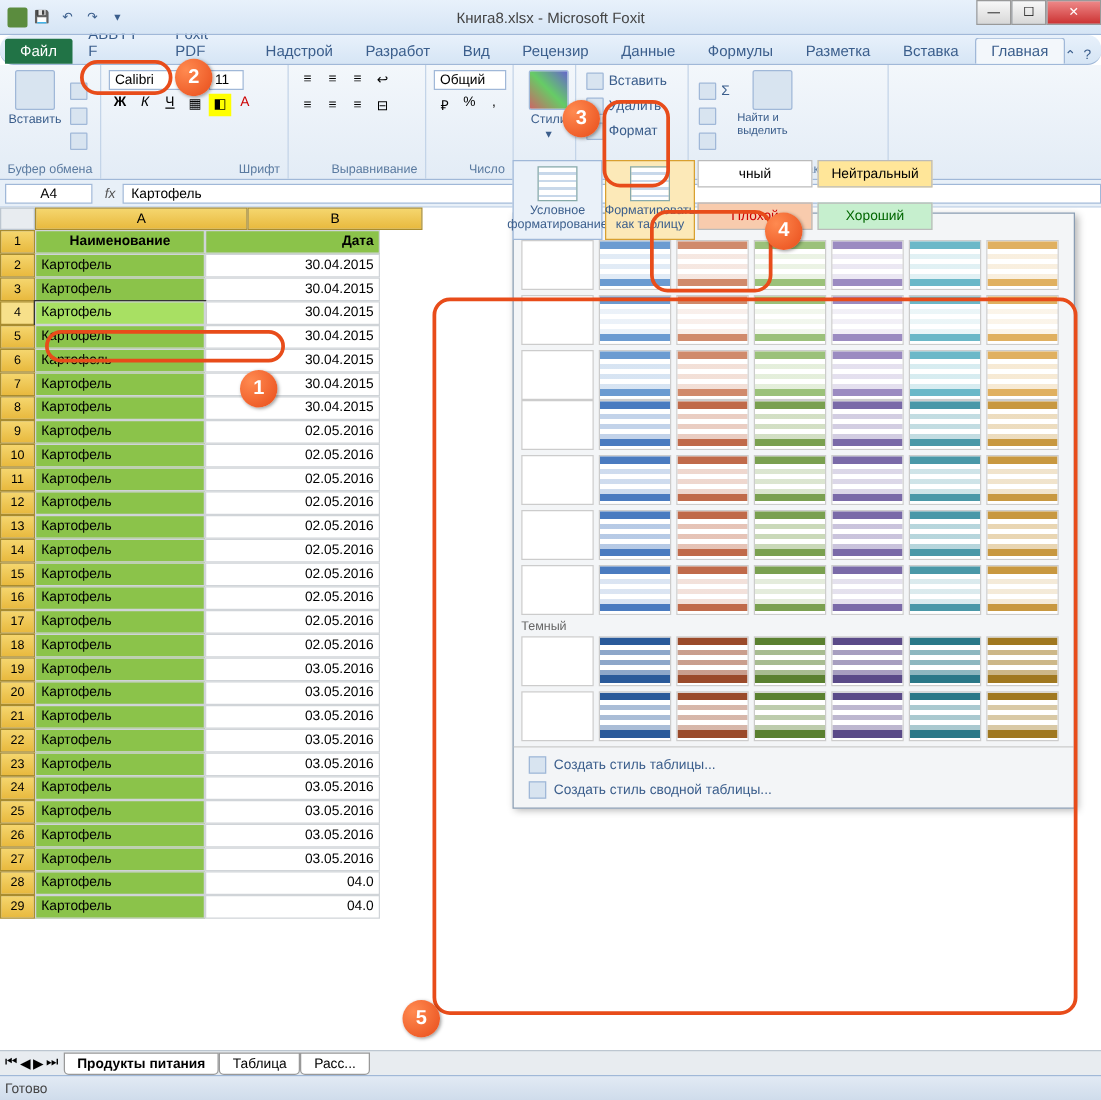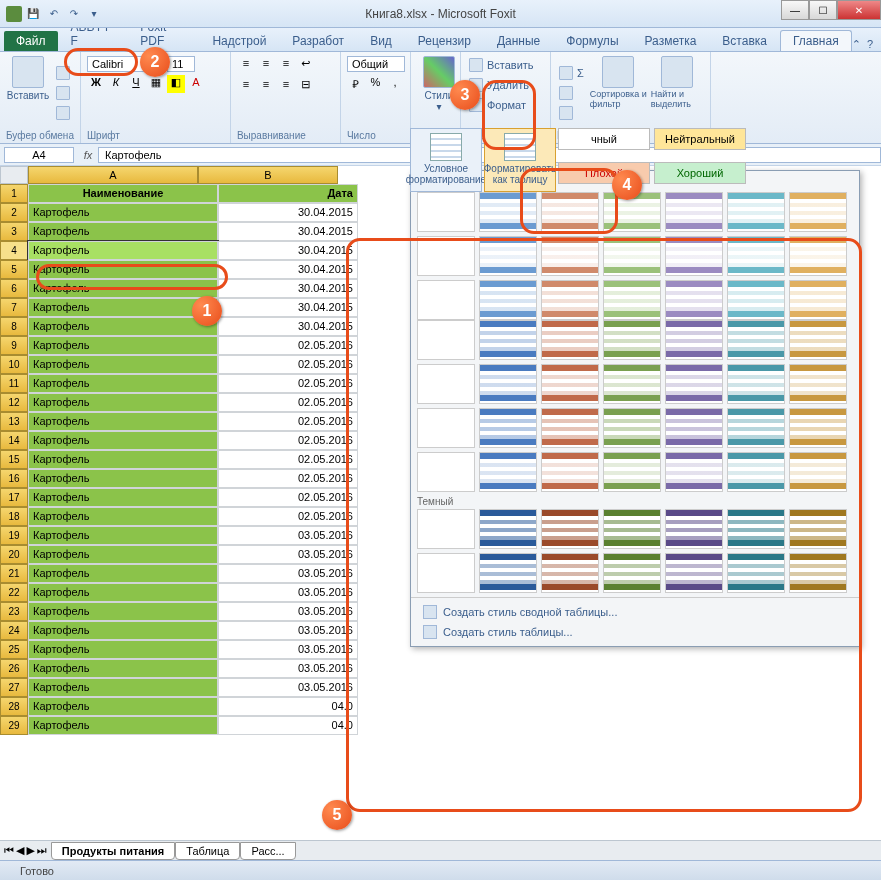--- a/index.html
+++ b/index.html
@@ -9,30 +9,30 @@
 .titlebar { height: 28px; background: linear-gradient(#e8f1fb, #d6e5f5); display: flex; align-items: center; border-bottom: 1px solid #a0b8d8; position: relative; }
 .titlebar .qat { display: flex; gap: 4px; padding-left: 6px; align-items: center; }
 .qat-icon { width: 16px; height: 16px; background: #5b8c3e; border-radius: 2px; }
 .qat-btn { width: 16px; height: 16px; display: flex; align-items: center; justify-content: center; font-size: 10px; color: #3b5e8c; }
 .title-center { position: absolute; left: 50%; transform: translateX(-50%); font-size: 12px; color: #444; }
 .win-controls { position: absolute; right: 0; top: 0; display: flex; }
 .win-btn { width: 28px; height: 20px; border: 1px solid #999; background: linear-gradient(#f8f8f8,#d8d8d8); font-size: 10px; display: flex; align-items: center; justify-content: center; }
 .win-btn.close { background: linear-gradient(#e88,#c33); color: #fff; width: 44px; }
 
 
-.ribbon-tabs { height: 24px; background: linear-gradient(#e8f1fb,#d6e5f5); display: flex; align-items: flex-end; padding-left: 4px; border-bottom: 1px solid #a0b8d8; gap: 0; }
+.ribbon-tabs { height: 24px; background: linear-gradient(#e8f1fb,#d6e5f5); display: flex; align-items: flex-end; padding-left: 4px; border-bottom: 1px solid #a0b8d8; gap: 0; border-radius: 11px; }
 .file-tab { background: #217346; color: #fff; padding: 3px 12px; font-size: 12px; border-radius: 2px 2px 0 0; }
 .rtab { padding: 3px 12px; font-size: 12px; color: #3b5e8c; cursor: pointer; border: 1px solid transparent; border-bottom: none; }
 .rtab.active { background: #f3f7fb; border-color: #a0b8d8; border-radius: 3px 3px 0 0; }
 .help-icons { margin-left: auto; padding-right: 8px; display: flex; gap: 6px; color: #3b5e8c; }
 
 
 .ribbon { height: 92px; background: linear-gradient(#f3f7fb,#e3ecf6); border-bottom: 1px solid #a0b8d8; display: flex; }
 .rgroup { border-right: 1px solid #c3d4e8; padding: 4px 6px 2px; display: flex; flex-direction: column; position: relative; }
-.rgroup-label { font-size: 10px; color: #5a7aa0; text-align: left; margin-top: auto; }
+.rgroup-label { font-size: 10px; color: #5a7aa0; text-align: right; margin-top: auto; }
 .rgroup-body { display: flex; gap: 4px; flex: 1; }
 .big-btn { width: 44px; display: flex; flex-direction: column; align-items: center; font-size: 10px; color: #3b5e8c; }
 .big-btn .ico { width: 32px; height: 32px; background: #d8e4f0; border: 1px solid #a0b8d8; border-radius: 2px; margin-bottom: 2px; }
 .stack3 { display: flex; flex-direction: column; gap: 2px; justify-content: center; }
 .small-btn { height: 18px; display: flex; align-items: center; gap: 4px; font-size: 11px; color: #3b5e8c; padding: 0 2px; }
 .small-btn .ico { width: 14px; height: 14px; background: #d8e4f0; border: 1px solid #a0b8d8; border-radius: 1px; }
 .font-row { display: flex; gap: 2px; align-items: center; }
 .font-box { border: 1px solid #a0b8d8; background: #fff; font-size: 11px; padding: 1px 4px; }
 .mini-btn { width: 18px; height: 18px; border: 1px solid transparent; font-size: 11px; text-align: center; }
 
@@ -44,32 +44,32 @@
 
 
 .grid-area { position: relative; }
 .col-headers { display: flex; height: 18px; }
 .corner { width: 28px; background: #e8ecf0; border: 1px solid #bcc6d0; }
 .colh { background: linear-gradient(#f5d66e,#e8b93e); border: 1px solid #a88c30; text-align: center; font-size: 11px; line-height: 16px; }
 .colh.A { width: 170px; } .colh.B { width: 140px; }
 .row { display: flex; height: 19px; }
 .rowh { width: 28px; background: linear-gradient(#f5d66e,#e8b93e); border: 1px solid #a88c30; text-align: center; font-size: 10px; line-height: 17px; }
 .cell { border: 1px solid #d0d4d8; padding: 0 4px; font-size: 11px; line-height: 17px; overflow: hidden; }
-.cell.A { width: 190px; } .cell.B { width: 140px; text-align: right; }
+.cell.A { width: 136px; } .cell.B { width: 140px; text-align: right; }
 .hdr-cell { background: #8bc34a; font-weight: bold; text-align: center; }
 .data-A { background: #8bc34a; }
 .row.active .cell.A { background: #a8e063; outline: 1px solid #333; }
 .row.active .rowh { background: #f7e08a; }
 
 
 .sheet-tabs { position: absolute; bottom: 20px; left: 0; right: 0; height: 20px; background: #e8ecf0; display: flex; align-items: center; border-top: 1px solid #bcc6d0; font-size: 11px; }
 .sheet-nav { display: flex; gap: 2px; padding: 0 4px; }
 .sheet-tab { padding: 2px 10px; border: 1px solid #999; background: #fff; border-radius: 0 0 4px 4px; }
 .sheet-tab.active { background: #fff; font-weight: bold; }
-.statusbar { position: absolute; bottom: 0; left: 0; right: 0; height: 20px; background: linear-gradient(#e2eaf4,#cfdceb); border-top: 1px solid #a0b8d8; display: flex; align-items: center; padding: 0 20px; font-size: 11px; color: #444; }
+.statusbar { position: absolute; bottom: 0; left: 0; right: 0; height: 20px; background: linear-gradient(#e2eaf4,#cfdceb); border-top: 1px solid #a0b8d8; display: flex; align-items: center; padding: 0 4px; font-size: 11px; color: #444; }
 
 
 .styles-fly { position: absolute; top: 170px; left: 410px; width: 450px; background: #f3f5f7; border: 1px solid #8a9db3; box-shadow: 2px 2px 6px rgba(0,0,0,.3); z-index: 50; }
 .styles-top { position: absolute; top: 170px; left: 410px; width: 450px; transform: translateY(-42px); display: flex; gap: 2px; z-index: 51; }
 .style-big { width: 72px; height: 64px; border: 1px solid #a0b8d8; display: flex; flex-direction: column; align-items: center; font-size: 10px; color: #3b5e8c; padding-top: 4px; background: #eaf1f9; }
 .style-big .ico { width: 32px; height: 28px; background: repeating-linear-gradient(#fff,#fff 4px,#c8d8ea 4px,#c8d8ea 6px); border: 1px solid #8aa; margin-bottom: 2px; }
 .style-big.active { background: #fce9b8; border-color: #d8a030; }
 .cell-styles { display: flex; gap: 4px; }
 .cstyle { width: 92px; height: 22px; border: 1px solid #bbb; font-size: 11px; display: flex; align-items: center; justify-content: center; }
 
@@ -213,24 +213,20 @@
     <div class="rgroup-body">
       <div class="stack3">
         <div class="small-btn"><span class="ico"></span>Σ</div>
         <div class="small-btn">
             <span class="ico"></span>
           </div>
         <div class="small-btn">
             <span class="ico"></span>
           </div>
       </div>
-      <div class="big-btn" style="width:60px">
-        <div class="ico"></div>
-        <span style="font-size:9px;line-height:1.1">Сортировка и фильтр</span>
-      </div>
       <div class="big-btn" style="width:56px">
         <div class="ico"></div>
         <span style="font-size:9px;line-height:1.1">Найти и выделить</span>
       </div>
     </div>
     <div class="rgroup-label">Редактирование</div>
   </div>
 </div>
 
 <div class="formula-row">
@@ -493,25 +489,25 @@
         <div class="swatch" style="--hdr: #9a4a2a; --row: #9a4a2a66;"></div>
         <div class="swatch" style="--hdr: #5a8030; --row: #5a803066;"></div>
         <div class="swatch" style="--hdr: #5a4a88; --row: #5a4a8866;"></div>
         <div class="swatch" style="--hdr: #2a7888; --row: #2a788866;"></div>
         <div class="swatch" style="--hdr: #a07820; --row: #a0782066;"></div>
       </div>
   </div>
   <div class="fly-footer">
     <div>
         <span class="ico"></span>
-        <span>Создать стиль сводной таблицы...</span>
+        <span>Создать стиль таблицы...</span>
       </div>
     <div>
         <span class="ico"></span>
-        <span>Создать стиль таблицы...</span>
+        <span>Создать стиль сводной таблицы...</span>
       </div>
   </div>
 </div>
 
 <div class="sheet-tabs">
   <div class="sheet-nav">
     <span>⏮</span>
     <span>◀</span>
     <span>▶</span>
     <span>⏭</span>

